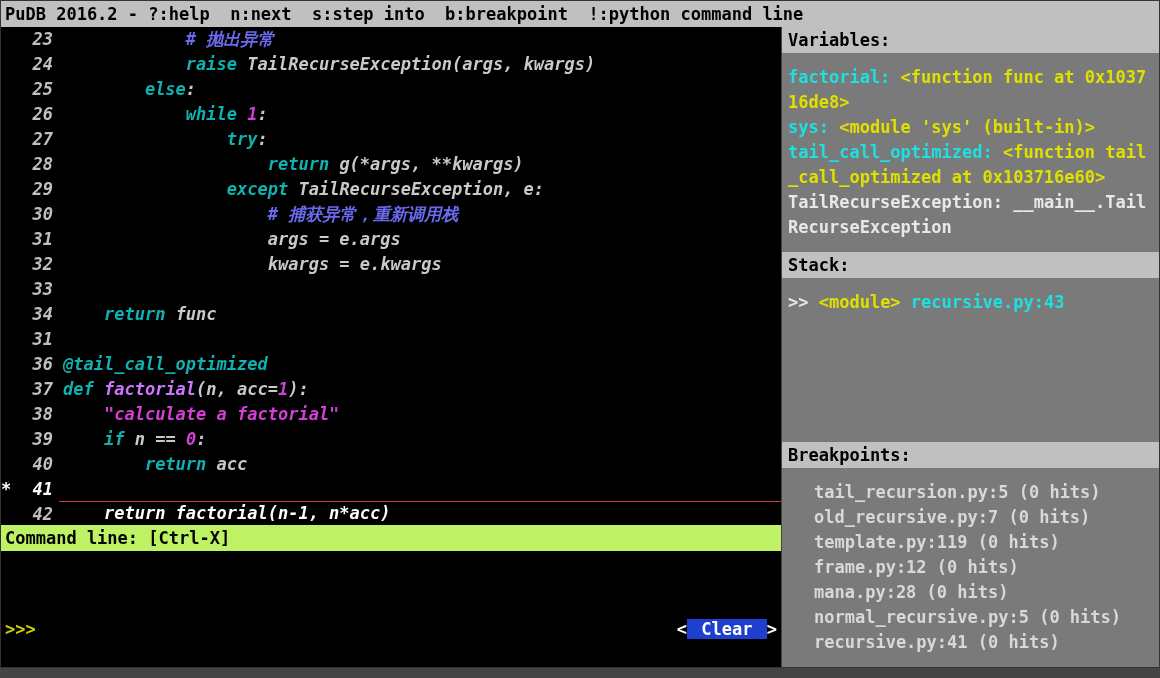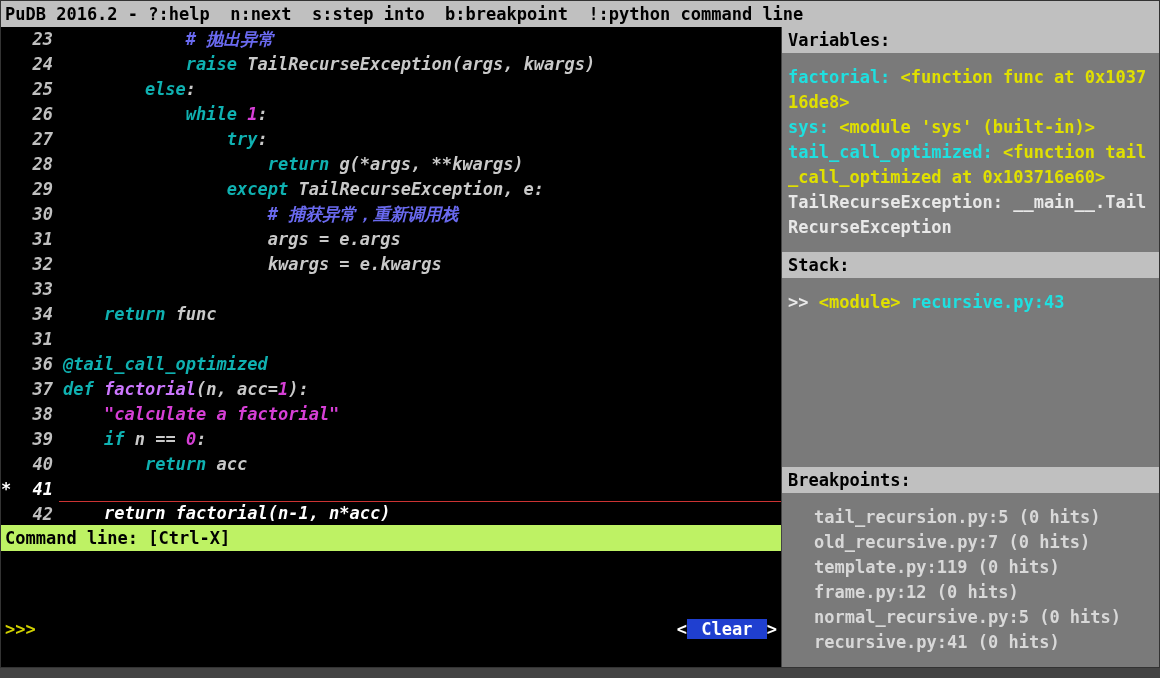--- a/index.html
+++ b/index.html
@@ -269,19 +269,20 @@
       <div class="panel-body stack" id="stack">
           <div class="stackline"><span class="stptr">&gt;&gt; </span><span class="vval">&lt;module&gt; </span><span class="stloc">recursive.py:43</span></div>
         </div>
 
       <div class="panel-header">Breakpoints:</div>
       <div class="panel-body bps" id="bps">
           <div class="bpline">tail_recursion.py:5 (0 hits)</div>
           <div class="bpline">old_recursive.py:7 (0 hits)</div>
           <div class="bpline">template.py:119 (0 hits)</div>
           <div class="bpline">frame.py:12 (0 hits)</div>
+          <div class="bpline">mana.py:28 (0 hits)</div>
           <div class="bpline">normal_recursive.py:5 (0 hits)</div>
           <div class="bpline">recursive.py:41 (0 hits)</div>
         </div>
     </div>
 
   </div>
 </div>
 
 </body></html>

